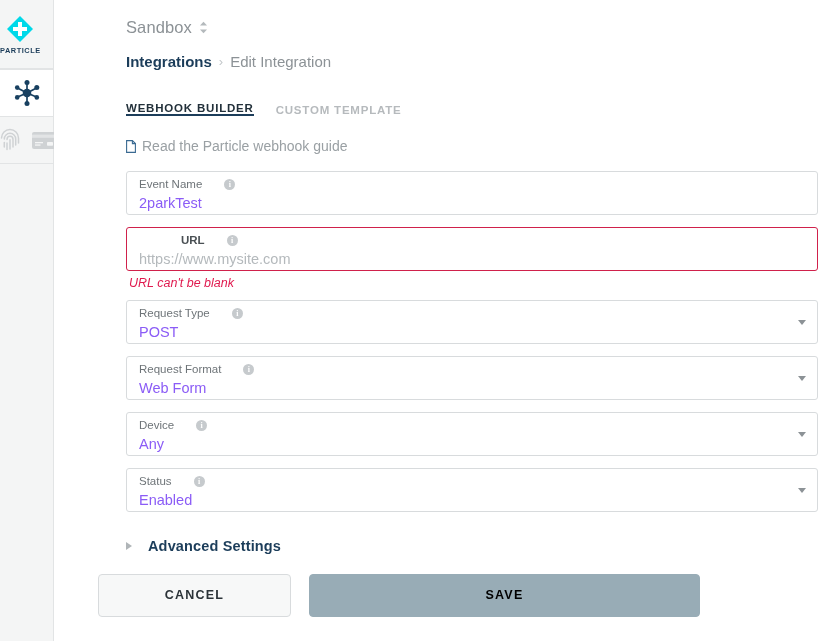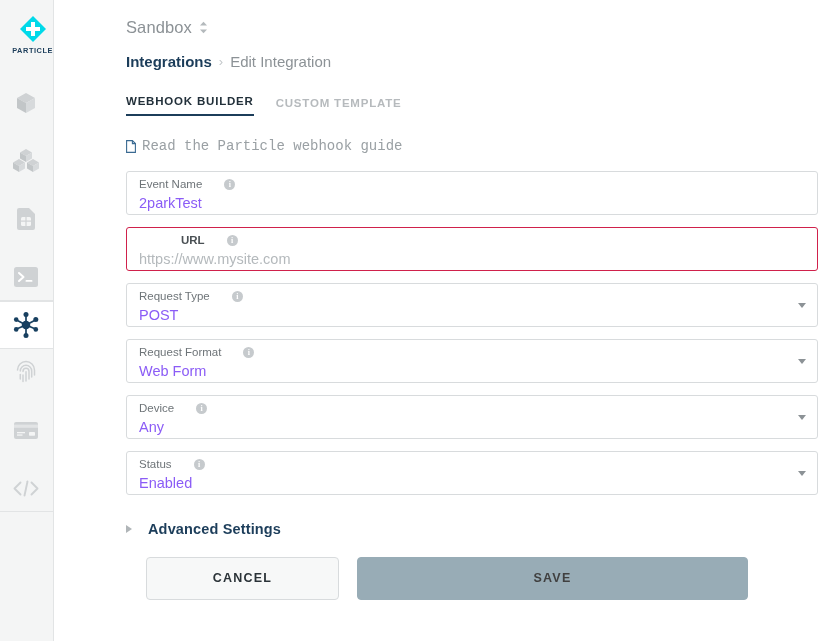--- a/index.html
+++ b/index.html
@@ -31,22 +31,21 @@
     border-right: 1px solid #e2e4e5;
     display: flex;
     flex-direction: column;
     align-items: stretch;
     position: relative;
   }
   .sb-group {
     background: #f4f5f5;
     border-bottom: 1px solid #e2e4e5;
     display: flex;
-    flex-direction: column;
-    align-items: flex-end;
+    align-items: flex-start;
     gap: 12px;
   }
   .sb-group.active-group {
     background: #ffffff;
     border-top: 1px solid #e2e4e5;
     border-bottom: 1px solid #e2e4e5;
   }
   .sb-logo {
     height: 68px;
     display: flex;
@@ -116,36 +115,34 @@
     margin: 20px 0 0 56px;
     display: flex;
     align-items: flex-end;
     gap: 22px;
     height: 26px;
   }
   .tab {
     font-size: 11.5px;
     font-weight: bold;
     letter-spacing: 0.8px;
-    padding-bottom: 7px;
     cursor: pointer;
     color: #b6babd;
   }
   .tab.active {
     color: #22303a;
     border-bottom: 2.5px solid #1c3d5a;
   }
 
   .guidelink {
     margin: 22px 0 0 56px;
     display: inline-flex;
     align-items: center;
     gap: 6px;
     cursor: pointer;
-    font-family: Liberation Mono, monospace;
   }
   .guidelink .doc { width: 10px; height: 13px; display: block; }
   .guidelink .txt { font-size: 14px; color: #9aa0a4; }
 
   
   .form { margin: 14px 0 0 56px; width: 692px; }
 
   .field {
     border: 1px solid #d8dbdd;
     border-radius: 3px;
@@ -218,21 +215,21 @@
     border-left: 6px solid #b0b5b8;
   }
   .advanced .atxt {
     font-size: 14.5px;
     font-weight: bold;
     color: #1c3d5a;
     letter-spacing: 0.15px;
   }
 
   .actions {
-    margin: 20px 0 0 76px;
+    margin: 20px 0 0 28px;
     display: flex;
     gap: 18px;
     width: 602px;
   }
   .btn {
     height: 43px;
     border-radius: 4px;
     display: flex;
     align-items: center;
     justify-content: center;
@@ -244,21 +241,21 @@
   .btn-cancel {
     width: 193px;
     background: #f7f8f8;
     border: 1px solid #d8dbdd;
     color: #2b3338;
   }
   .btn-save {
     flex: 1;
     background: #98acb6;
     border: 1px solid #98acb6;
-    color: #404040;
+    color: #000000;
   }
 </style>
 </head>
 <body>
 
 <div class="app">
 
   <nav class="sidebar">
 
     <div class="sb-group">
@@ -413,20 +410,21 @@
         <div class="fvalue">2parkTest</div>
       </div>
 
       <div class="field error">
         <div class="flabel">
           <span>URL</span>
           <span class="info">i</span>
         </div>
         <div class="fvalue placeholder">https://www.mysite.com</div>
       </div>
+      <div class="errmsg">URL can't be blank</div>
 
       <div class="field select-field">
         <div class="flabel">
           <span>Request Type</span>
           <span class="info">i</span>
         </div>
         <div class="fvalue">POST</div>
         <span class="caret"></span>
       </div>
 

